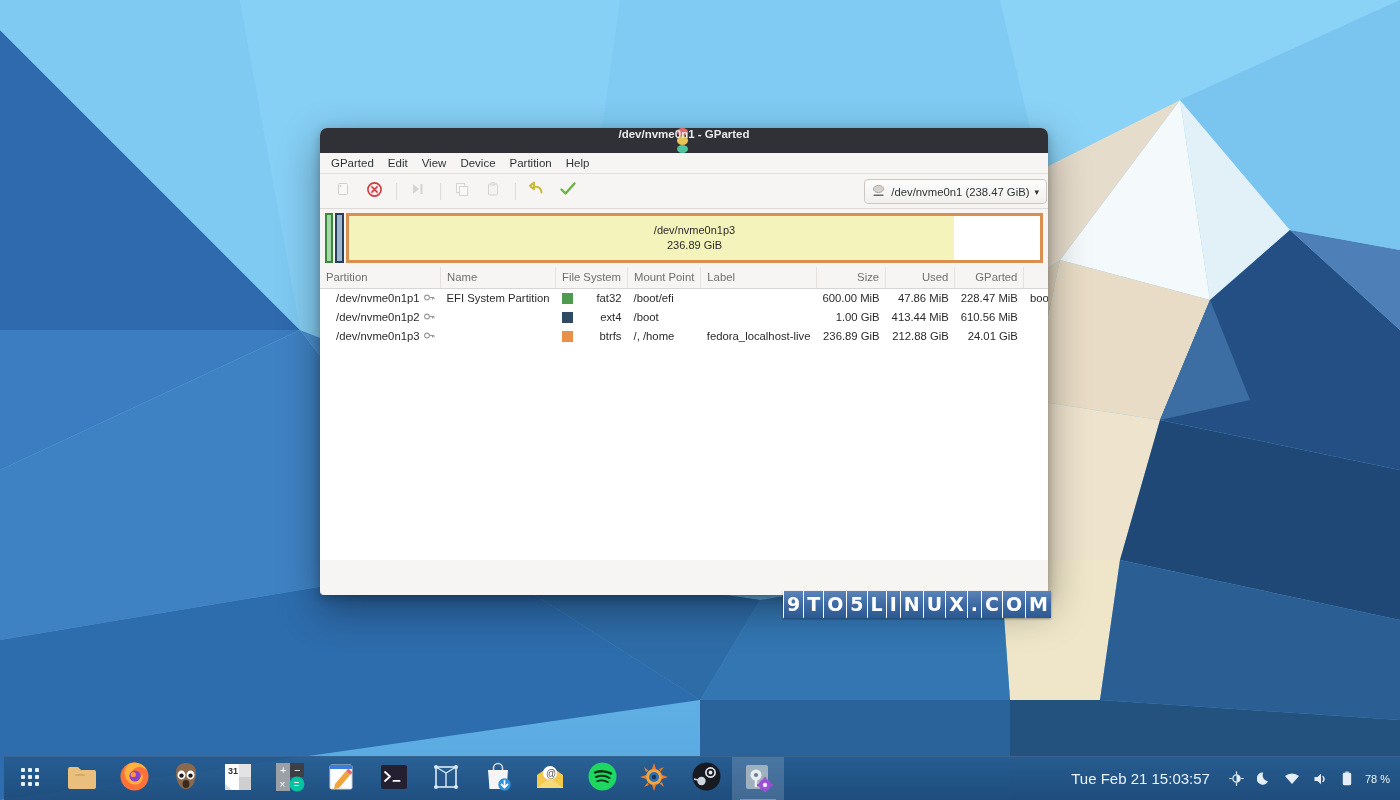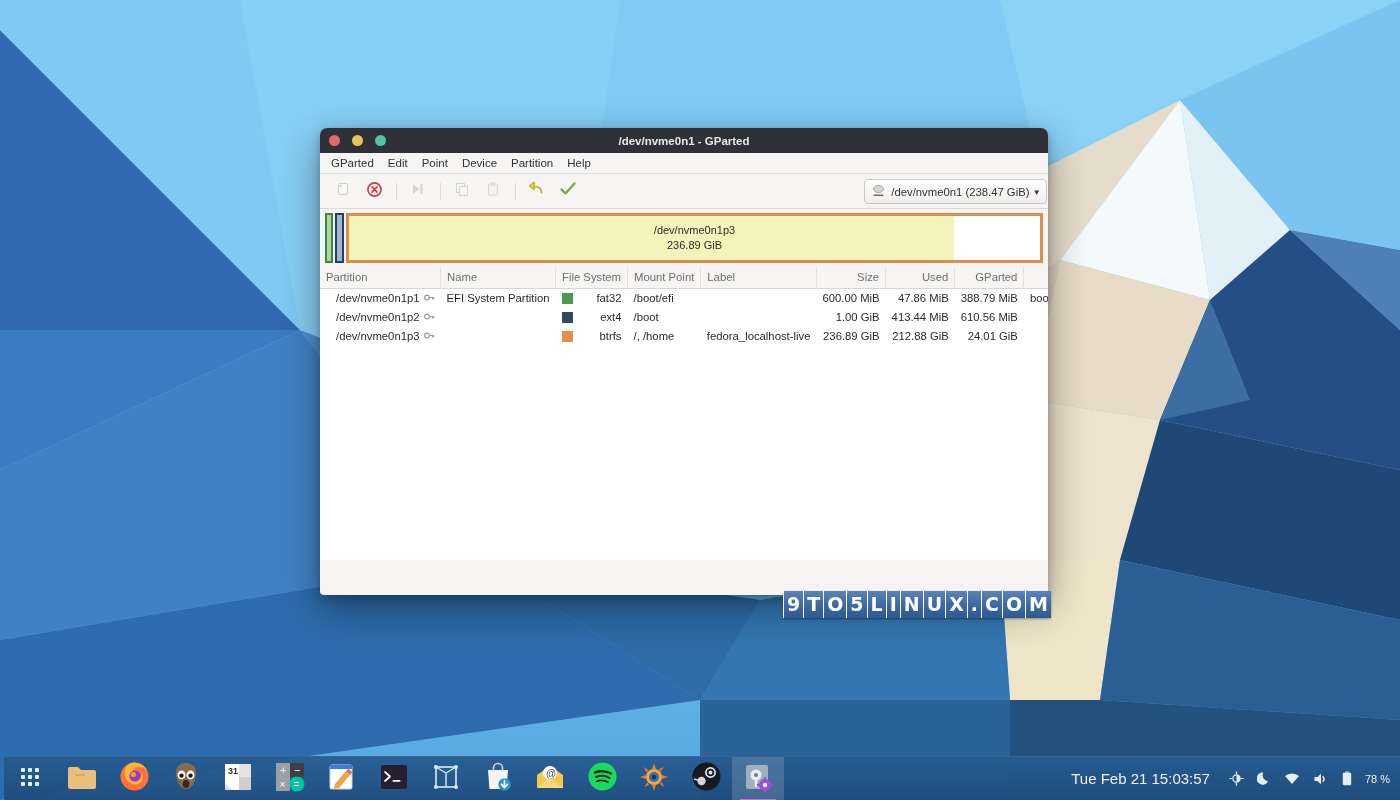--- a/index.html
+++ b/index.html
@@ -28,20 +28,21 @@
     box-shadow: 0 14px 40px rgba(0,0,0,.38), 0 3px 10px rgba(0,0,0,.25);
     overflow: hidden;
     background: #f6f5f4;
   }
   .titlebar {
     height: 25px;
     background: #2f3136;
     display: flex; align-items: center;
     position: relative;
     padding-left: 9px;
+    flex-direction: column;
   }
   .tl-btn { width: 11px; height: 11px; border-radius: 50%; margin-right: 12px; }
   .tl-close { background: #e26a6a; }
   .tl-min   { background: #e8c35a; }
   .tl-max   { background: #4fc4a1; }
   .title-text {
     position: absolute; left:0; right:0; text-align: center;
     color: #e9e9ea; font-size: 11.5px; font-weight: bold;
     pointer-events: none;
   }
@@ -254,21 +255,21 @@
     <div class="titlebar">
       <div class="tl-btn tl-close"></div>
       <div class="tl-btn tl-min"></div>
       <div class="tl-btn tl-max"></div>
       <div class="title-text">/dev/nvme0n1 - GParted</div>
     </div>
 
     <div class="menubar">
       <div class="menu-item">GParted</div>
       <div class="menu-item">Edit</div>
-      <div class="menu-item">Point</div>
+      <div class="menu-item">View</div>
       <div class="menu-item">Device</div>
       <div class="menu-item">Partition</div>
       <div class="menu-item">Help</div>
     </div>
 
     <div class="toolbar">
       <div class="tb-btn tb-dim">
         <span>
           <svg width="16" height="16" viewBox="0 0 16 16">
             <rect x="3.5" y="2.5" width="9" height="11" rx="1" fill="#fff" stroke="#777" stroke-width="1"></rect>
@@ -382,21 +383,21 @@
             <td>
               <span class="fs-cell">
                 <span class="swatch" style="background:#4e9a4e"></span>
                 <span class="fs-name">fat32</span>
               </span>
             </td>
             <td>/boot/efi</td>
             <td></td>
             <td class="num">600.00 MiB</td>
             <td class="num">47.86 MiB</td>
-            <td class="num">388.79 MiB</td>
+            <td class="num">228.47 MiB</td>
             <td>boot, esp</td>
           </tr>
           <tr>
             <td>
               <span class="pname">
                 <span>/dev/nvme0n1p2</span>
                 <span>
                   <svg width="11" height="9" viewBox="0 0 11 9">
                       <circle cx="3" cy="4.5" r="2.4" fill="none" stroke="#9a9a9a" stroke-width="1.1"></circle>
                       <path d="M5.4 4.5 H10 M8.5 4.5 V6.5 M10 4.5 V6.2" stroke="#9a9a9a" stroke-width="1.1" fill="none"></path>

